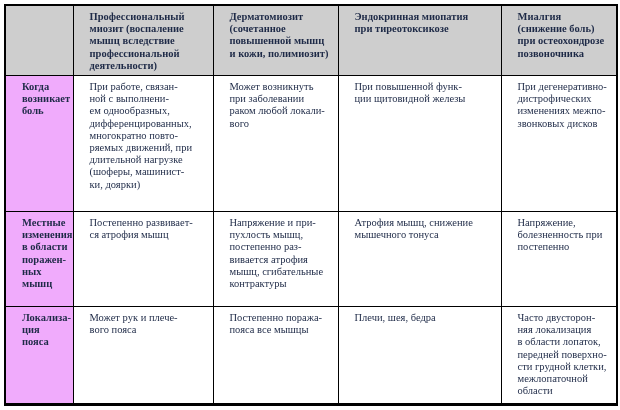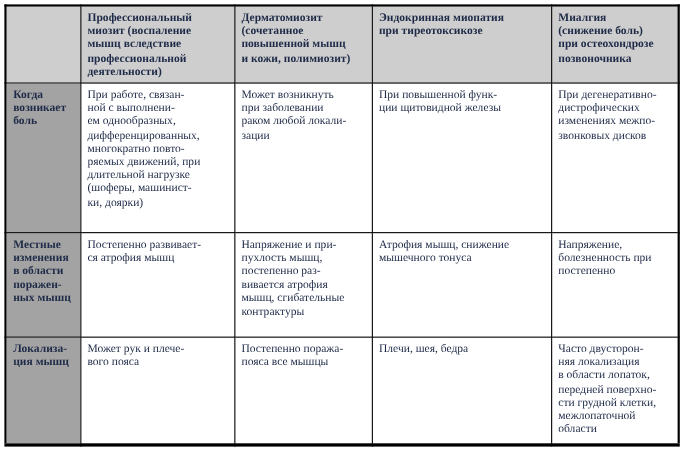--- a/index.html
+++ b/index.html
@@ -21,34 +21,34 @@
   }
   table.cmp col.c0 { width: 68px; }
   table.cmp col.c1 { width: 140px; }
   table.cmp col.c2 { width: 125px; }
   table.cmp col.c3 { width: 163px; }
   table.cmp col.c4 { width: 116px; }
   table.cmp th, table.cmp td {
     border: 1px solid #000000;
     vertical-align: top;
     text-align: left;
-    padding: 5px 4px 3px 6px;
+    padding: 5px 4px 3px 16px;
     font-size: 10.5px;
     line-height: 12.2px;
     color: #1e2a47;
     white-space: pre-line;
     overflow: hidden;
   }
   table.cmp thead th {
     background: #cecece;
     font-weight: bold;
   }
   table.cmp tbody th.rowlabel {
     font-weight: bold;
-    background: #a3a3a3;
+    background: #f0abfc;
   }
   table.cmp thead tr { height: 62px; }
   table.cmp tbody tr.r0 { height: 136px; }
   table.cmp tbody tr.r1 { height: 95px; }
   table.cmp tbody tr.r2 { height: 98px; }
 </style>
 </head>
 <body>
 
 <div class="page">
@@ -90,21 +90,21 @@
 ем однообразных,
 дифференцированных,
 многократно повто-
 ряемых движений, при
 длительной нагрузке
 (шоферы, машинист-
 ки, доярки)</td>
         <td>Может возникнуть
 при заболевании
 раком любой локали-
-зации</td>
+вого</td>
         <td>При повышенной функ-
 ции щитовидной железы</td>
         <td>При дегенеративно-
 дистрофических
 изменениях межпо-
 звонковых дисков</td>
       </tr>
       <tr class="r1">
         <th class="rowlabel">Местные
 изменения
@@ -120,21 +120,21 @@
 мышц, сгибательные
 контрактуры</td>
         <td>Атрофия мышц, снижение
 мышечного тонуса</td>
         <td>Напряжение,
 болезненность при
 постепенно</td>
       </tr>
       <tr class="r2">
         <th class="rowlabel">Локализа-
-ция мышц</th>
+ция пояса</th>
         <td>Может рук и плече-
 вого пояса</td>
         <td>Постепенно поража-
 пояса все мышцы</td>
         <td>Плечи, шея, бедра</td>
         <td>Часто двусторон-
 няя локализация
 в области лопаток,
 передней поверхно-
 сти грудной клетки,

